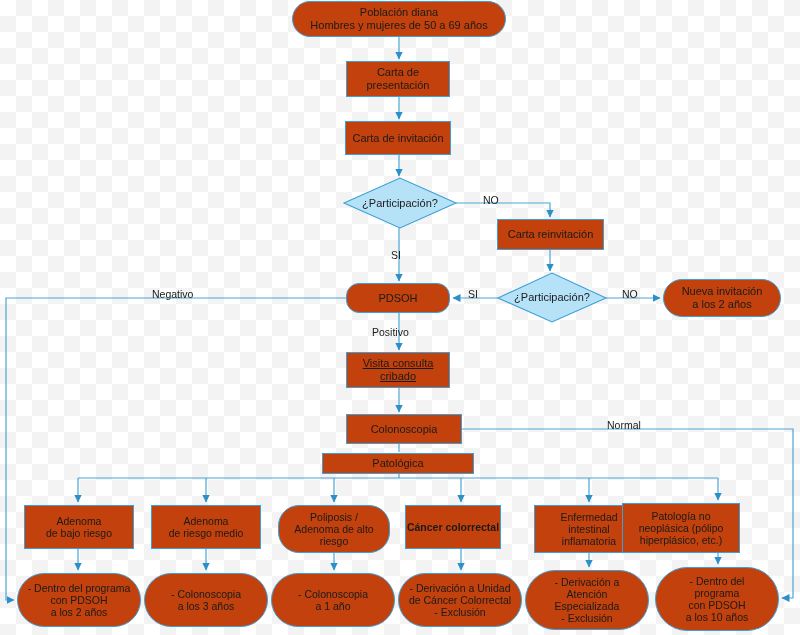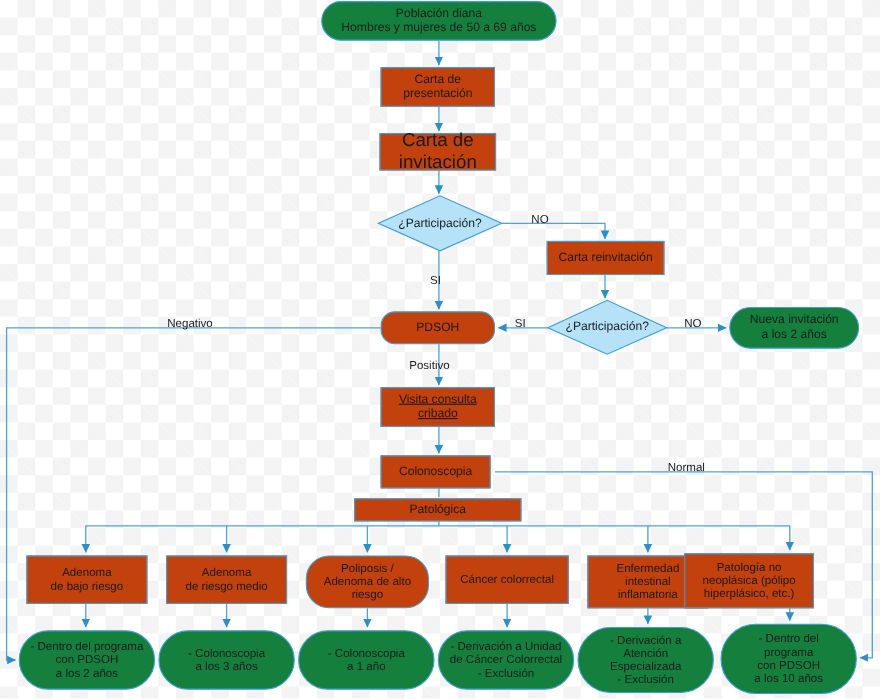--- a/index.html
+++ b/index.html
@@ -19,21 +19,21 @@
       linear-gradient(45deg,#f3f3f3 25%,transparent 25%,transparent 75%,#f3f3f3 75%);
     background-size:32px 32px;
     background-position:0 0,16px 16px;
     z-index:0;
   }
   #chart{position:absolute;left:0;top:0;width:800px;height:635px;z-index:2;}
   .node{position:absolute;z-index:3;box-sizing:border-box;
         display:flex;align-items:center;justify-content:center;text-align:center;
         color:#1b1b1b;line-height:1.16;}
   .rect{background:#c2410c;border:1px solid #3c9fd6;}
-  .round{background:#15803d;border:1px solid #3c9fd6;border-radius:999px;}
+  .round{background:#c2410c;border:1px solid #3c9fd6;border-radius:999px;}
   .diamond-label{background:transparent;border:none;}
   .edge-label{position:absolute;z-index:4;color:#1b1b1b;background:transparent;
               white-space:nowrap;}
 </style>
 </head>
 <body>
 
 <div id="checker"></div>
 
 <svg id="chart" viewBox="0 0 800 635" xmlns="http://www.w3.org/2000/svg">
@@ -89,33 +89,33 @@
   </g>
 
   <g fill="#b5e2f7" stroke="#3c9fd6" stroke-width="1.1">
     <polygon points="344,203 400,178 456,203 400,228"></polygon>
     <polygon points="498,298 552,273 606,298 552,322"></polygon>
   </g>
 </svg>
 
 <div class="node round" style="left:292px;top:1px;width:214px;height:36px;font-size:11px;">Población diana<br>Hombres y mujeres de 50 a 69 años</div>
 <div class="node rect" style="left:346px;top:61px;width:104px;height:36px;font-size:11px;">Carta de<br>presentación</div>
-<div class="node rect" style="left:345px;top:121px;width:106px;height:34px;font-size:17px;">Carta de invitación</div>
+<div class="node rect" style="left:345px;top:121px;width:106px;height:34px;font-size:11px;">Carta de invitación</div>
 <div class="node diamond-label" style="left:344px;top:178px;width:112px;height:50px;font-size:11px;">¿Participación?</div>
 <div class="node rect" style="left:497px;top:219px;width:107px;height:31px;font-size:11px;">Carta reinvitación</div>
 <div class="node diamond-label" style="left:498px;top:273px;width:108px;height:49px;font-size:11px;">¿Participación?</div>
 <div class="node round" style="left:663px;top:279px;width:118px;height:38px;font-size:11px;">Nueva invitación<br>a los 2 años</div>
 <div class="node rect" style="left:346px;top:283px;width:104px;height:30px;font-size:11px;border-radius:13px;">PDSOH</div>
 <div class="node rect" style="left:346px;top:352px;width:104px;height:36px;font-size:11px;text-decoration:underline;">Visita consulta<br>cribado</div>
-<div class="node rect" style="left:346px;top:414px;width:100px;height:30px;font-size:11px;">Colonoscopia</div>
+<div class="node rect" style="left:346px;top:414px;width:116px;height:30px;font-size:11px;">Colonoscopia</div>
 <div class="node rect" style="left:322px;top:453px;width:152px;height:21px;font-size:11px;">Patológica</div>
 <div class="node rect" style="left:24px;top:505px;width:110px;height:44px;font-size:10.5px;">Adenoma<br>de bajo riesgo</div>
 <div class="node rect" style="left:151px;top:505px;width:110px;height:44px;font-size:10.5px;">Adenoma<br>de riesgo medio</div>
 <div class="node rect" style="left:278px;top:505px;width:112px;height:48px;font-size:10.5px;border-radius:21px;">Poliposis /<br>Adenoma de alto<br>riesgo</div>
-<div class="node rect" style="left:405px;top:505px;width:112px;height:44px;font-size:10.5px;">Cáncer colorrectal</div>
+<div class="node rect" style="left:405px;top:505px;width:96px;height:44px;font-size:10.5px;font-weight:bold;">Cáncer colorrectal</div>
 <div class="node rect" style="left:534px;top:505px;width:110px;height:48px;font-size:10.5px;">Enfermedad<br>intestinal<br>inflamatoria</div>
 <div class="node rect" style="left:622px;top:503px;width:118px;height:50px;font-size:10.5px;">Patología no<br>neoplásica (pólipo<br>hiperplásico, etc.)</div>
 <div class="node round" style="left:17px;top:573px;width:124px;height:54px;font-size:10.5px;">- Dentro del programa<br>con PDSOH<br>a los 2 años</div>
 <div class="node round" style="left:144px;top:573px;width:124px;height:54px;font-size:10.5px;">- Colonoscopia<br>a los 3 años</div>
 <div class="node round" style="left:271px;top:573px;width:124px;height:54px;font-size:10.5px;">- Colonoscopia<br>a 1 año</div>
 <div class="node round" style="left:398px;top:573px;width:124px;height:54px;font-size:10.5px;">- Derivación a Unidad<br>de Cáncer Colorrectal<br>- Exclusión</div>
 <div class="node round" style="left:525px;top:570px;width:124px;height:60px;font-size:10.5px;">- Derivación a<br>Atención<br>Especializada<br>- Exclusión</div>
 <div class="node round" style="left:655px;top:567px;width:124px;height:64px;font-size:10.5px;">- Dentro del<br>programa<br>con PDSOH<br>a los 10 años</div>
 
 <div class="edge-label" style="left:483px;top:194px;font-size:10.5px;">NO</div>

